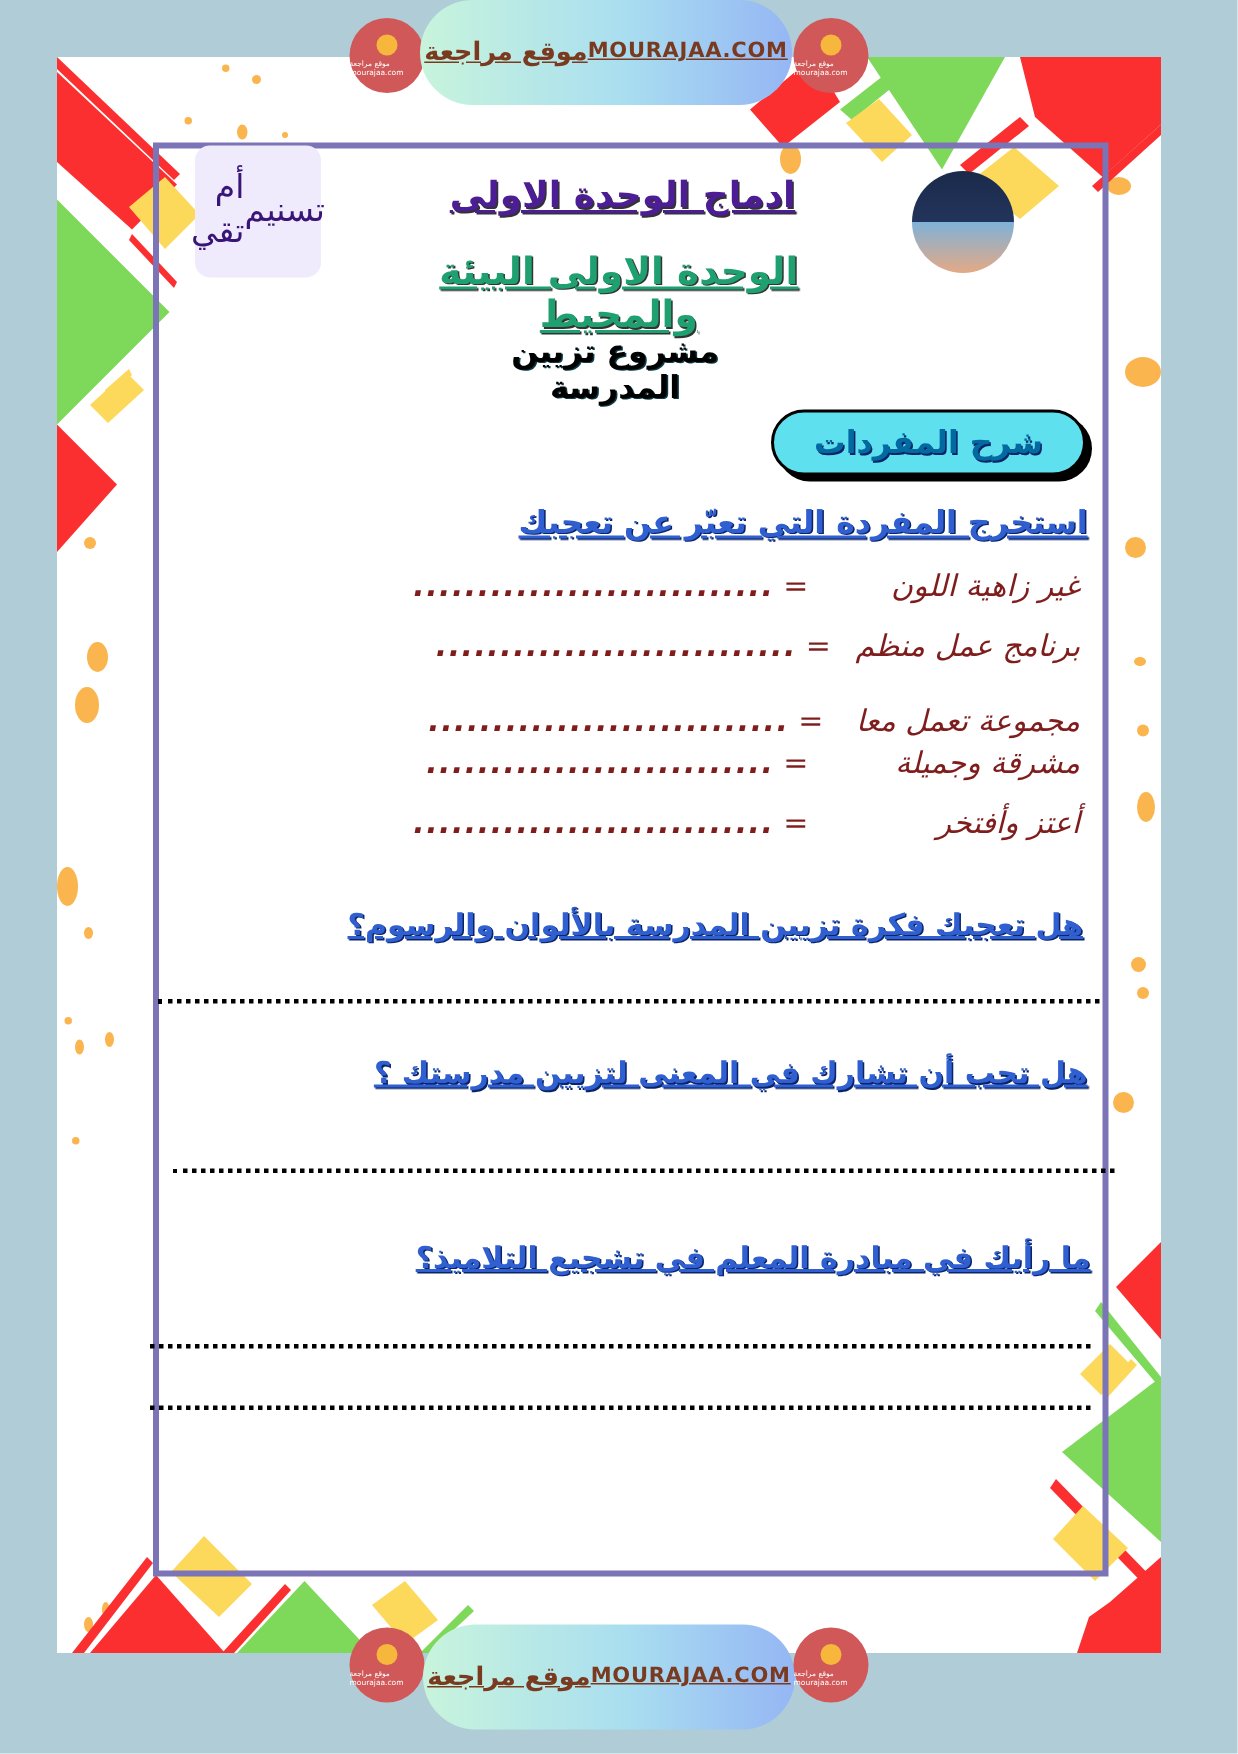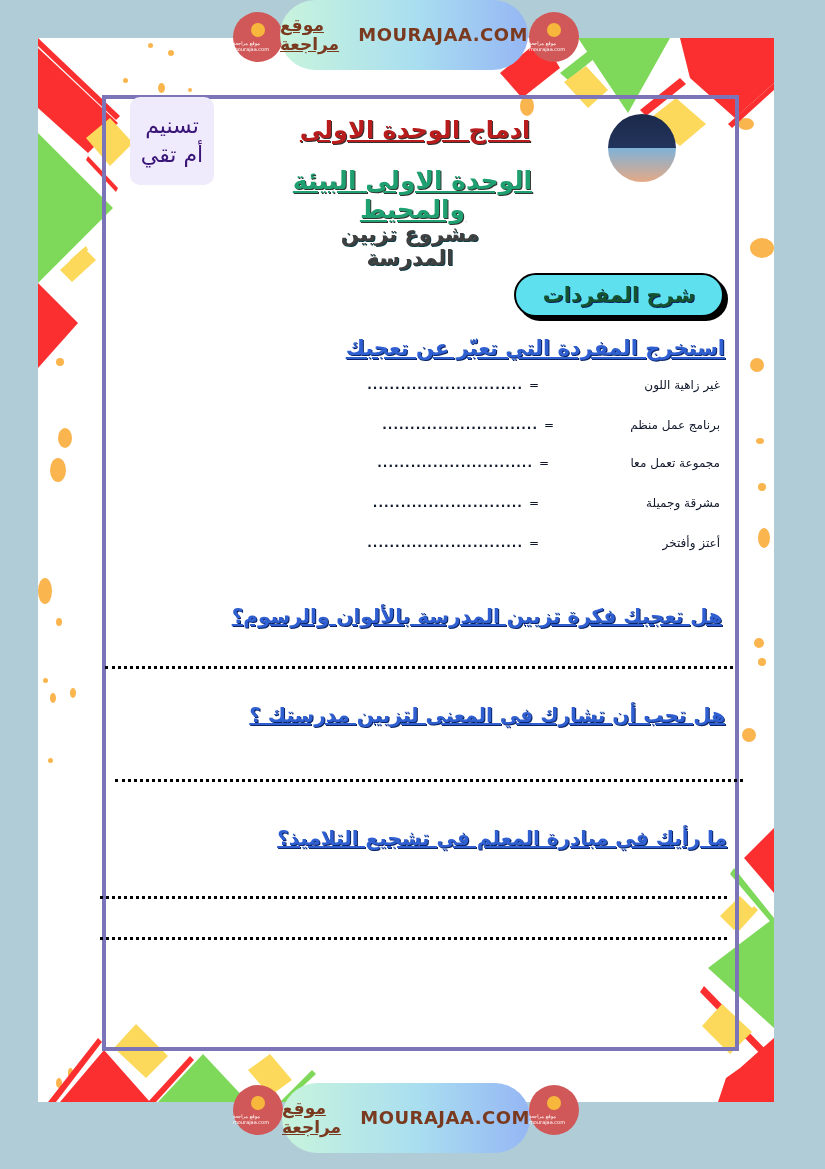--- a/index.html
+++ b/index.html
@@ -20,60 +20,60 @@
   .dot { position:absolute; border-radius:50%; background:#fbb54e; }
 
   
   .wm-pill {
     position:absolute; width:248px; height:70px; border-radius:35px;
     background:linear-gradient(90deg,#c8f4dc 0%,#a9def0 55%,#95b6f4 100%);
     display:flex; flex-direction:row; align-items:center; justify-content:center;
     color:#7a3a20; font-weight:bold; line-height:1.1;
   }
   .wm-pill .ar { font-size:17px; text-decoration:underline; }
-  .wm-pill .en { font-size:18px; letter-spacing:0.5px; }
+  .wm-pill .en { font-size:14px; text-decoration:underline; letter-spacing:0.5px; }
   .wm-logo {
     position:absolute; width:50px; height:50px; border-radius:50%;
     background:#d15858; display:flex; flex-direction:column; align-items:center; justify-content:center;
   }
   .wm-logo .sun { width:14px; height:14px; border-radius:50%; background:#f6b73c; }
   .wm-logo .t { font-size:5px; color:#fff; margin-top:3px; }
 
   .badge {
     position:absolute; left:130px; top:97px; width:84px; height:88px;
     background:#efeafc; border-radius:10px;
-    display:flex; flex-direction:column; align-items:center; justify-content:center;
+    display:flex; flex-direction:row; align-items:center; justify-content:center;
     color:#3a1578; font-size:22px; line-height:1.3; direction:rtl;
   }
   .avatar {
     position:absolute; left:608px; top:114px; width:68px; height:68px; border-radius:50%;
     background:linear-gradient(180deg,#1b2a4a 0%,#23345c 50%,#7fb2d8 50%,#e4a985 100%);
     overflow:hidden;
   }
   .title {
     position:absolute; direction:rtl; text-align:center; font-weight:bold;
     text-decoration:underline; text-shadow:1px 1px 0 #333;
   }
-  .t1 { left:290px; top:116px; width:250px; font-size:24px; color:#b91c1c; }
+  .t1 { left:290px; top:116px; width:250px; font-size:24px; color:#4c1d95; }
   .t2 { left:240px; top:166px; width:345px; font-size:25px; color:#1fa070; }
-  .t3 { left:300px; top:222px; width:220px; font-size:21px; color:#404040; text-decoration:none; text-shadow:1px 1px 0 #0a3b46; }
+  .t3 { left:300px; top:222px; width:220px; font-size:21px; color:#000000; text-decoration:none; text-shadow:1px 1px 0 #0a3b46; }
 
   .section-pill {
     position:absolute; left:514px; top:273px; width:206px; height:40px;
     border:2px solid #000; border-radius:22px; background:#5fe0ee;
     box-shadow:4px 4px 0 #000;
     display:flex; align-items:center; justify-content:center;
-    color:#14532d; font-size:21px; font-weight:bold; direction:rtl; text-shadow:1px 1px 0 #0b2466;
+    color:#0369a1; font-size:21px; font-weight:bold; direction:rtl; text-shadow:1px 1px 0 #0b2466;
   }
   .q-head {
     position:absolute; direction:rtl; text-align:right; font-weight:bold;
     color:#2f5fd0; text-decoration:underline; text-shadow:1px 1px 0 #0b2466; white-space:nowrap;
   }
   .vocab {
-    position:absolute; direction:rtl; right:105px; font-size:12px; color:#0f172a; white-space:nowrap;
+    position:absolute; direction:rtl; right:105px; font-size:20px; color:#7f1d1d; white-space:nowrap;font-style:italic;
   }
   .vocab .term { display:inline-block; }
   .vocab .eq { display:inline-block; margin:0 6px; }
   .vocab .blank { display:inline-block; letter-spacing:1px; font-weight:bold; }
   .dotline {
     position:absolute; height:0; border-top:3px dotted #000;
   }
 </style>
 </head>
 <body>
@@ -180,21 +180,21 @@
 <div class="section-pill">شرح المفردات</div>
 
 <div class="q-head" style="right:100px;top:336px;font-size:21px">استخرج المفردة التي تعبّر عن تعجبك</div>
 
 <div class="vocab" style="top:378px">
   <span class="term" style="width:175px">غير زاهية اللون</span><span class="eq">=</span><span class="blank">............................</span>
 </div>
 <div class="vocab" style="top:418px">
   <span class="term" style="width:160px">برنامج عمل منظم</span><span class="eq">=</span><span class="blank">............................</span>
 </div>
-<div class="vocab" style="top:456px">
+<div class="vocab" style="top:468px">
   <span class="term" style="width:165px">مجموعة تعمل معا</span><span class="eq">=</span><span class="blank">............................</span>
 </div>
 <div class="vocab" style="top:496px">
   <span class="term" style="width:175px">مشرقة وجميلة</span><span class="eq">=</span><span class="blank">...........................</span>
 </div>
 <div class="vocab" style="top:536px">
   <span class="term" style="width:175px">أعتز وأفتخر</span><span class="eq">=</span><span class="blank">............................</span>
 </div>
 
 <div class="q-head" style="right:103px;top:604px;font-size:20px">هل تعجبك فكرة تزيين المدرسة بالألوان والرسوم؟</div>

